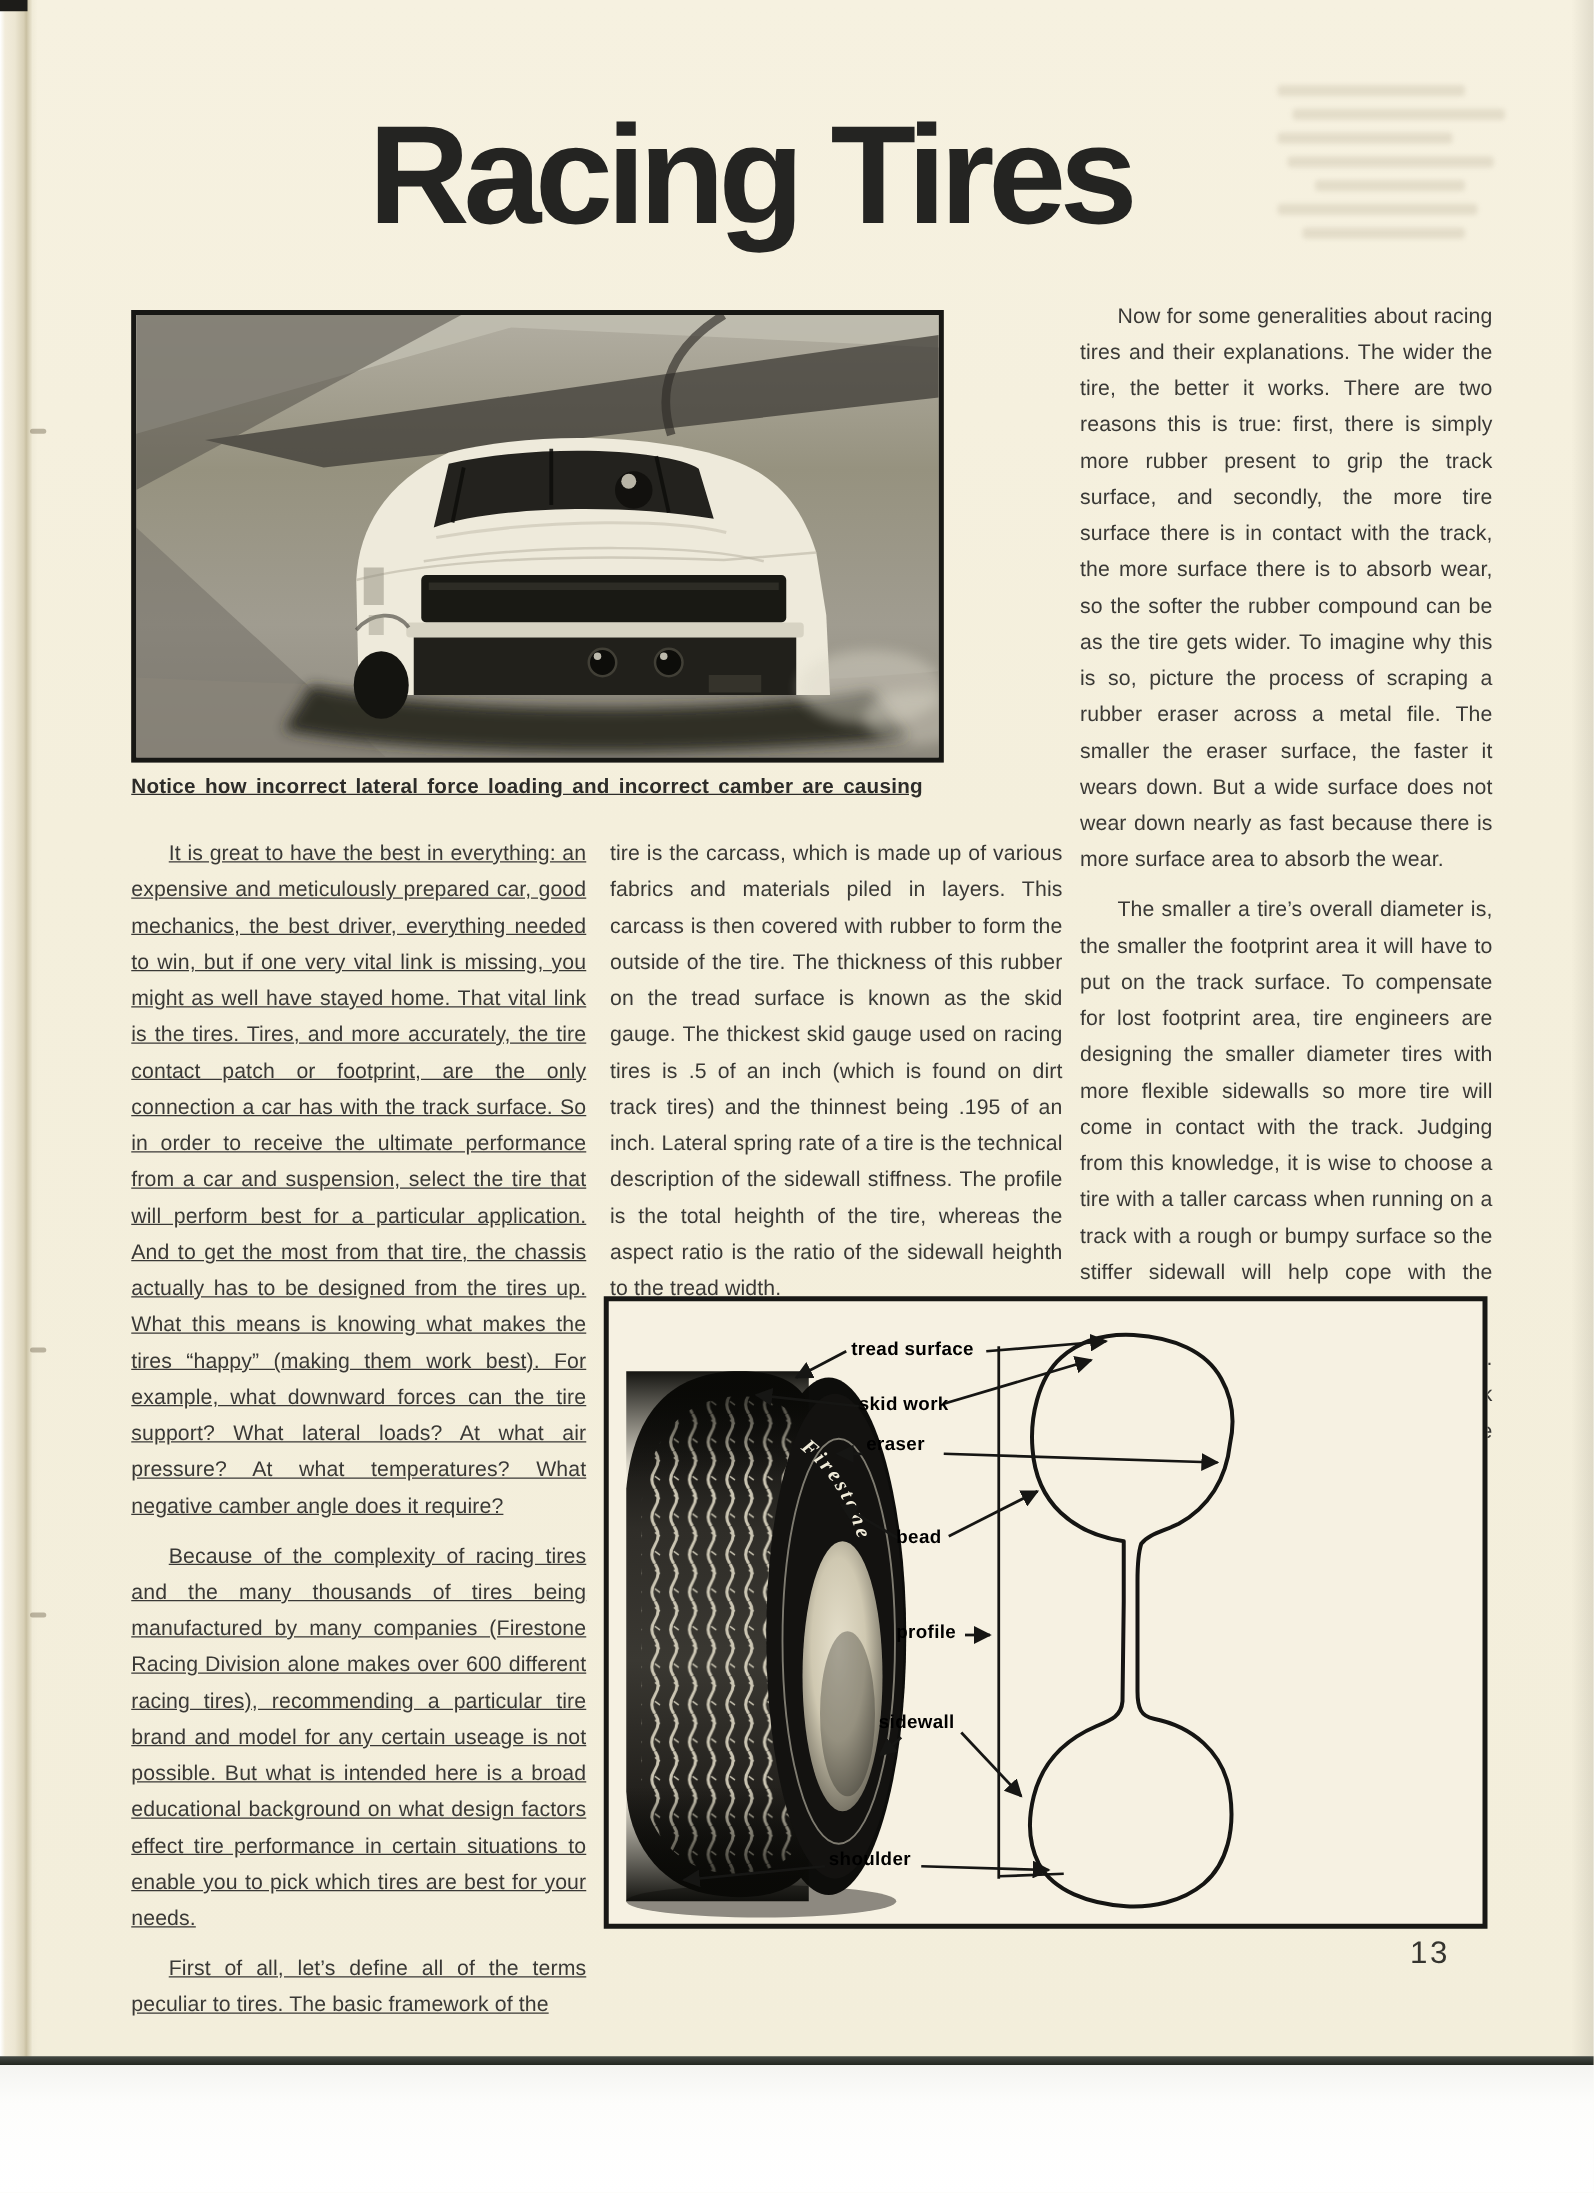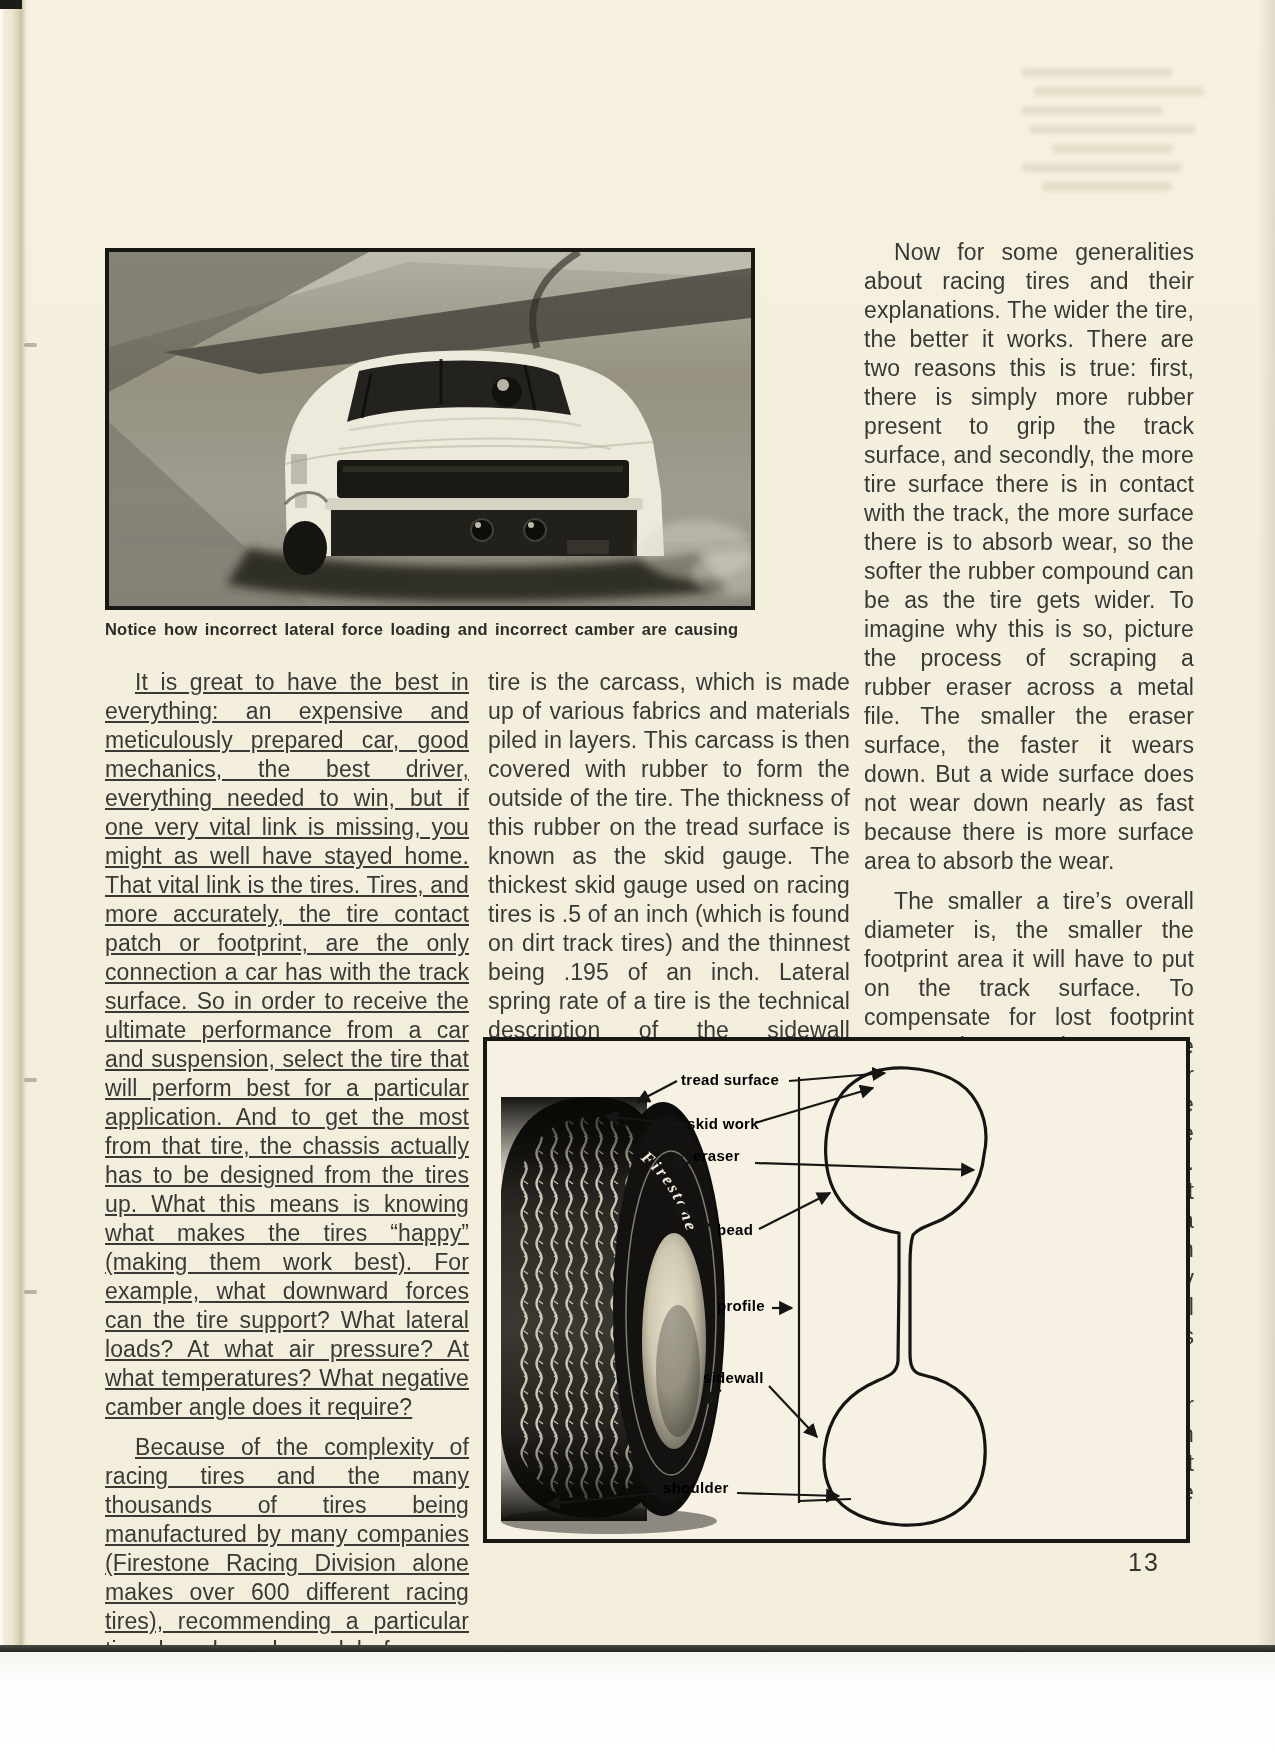--- a/index.html
+++ b/index.html
@@ -35,23 +35,23 @@
   }
   .photo-frame{
     position:absolute;left:105px;top:248px;width:642px;height:354px;
     border:4px solid #171714;background:#9a968b;
   }
   .caption{
     position:absolute;left:105px;top:618px;width:660px;
     font-size:16.5px;font-weight:700;color:#2d2c29;line-height:22px;
     letter-spacing:.2px;word-spacing:2.5px;
   }
-  .caption span{display:block;}
+  .caption span{display:block;text-decoration:underline;}
   .col{
-    position:absolute;font-size:23px;line-height:29px;color:#3a3936;
+    position:absolute;font-size:17px;line-height:29px;color:#3a3936;
     text-align:justify;letter-spacing:.1px;
   }
   .col p{margin:0 0 11px 0;text-indent:30px;}
   .col p.noindent{text-indent:0;}
   .col1{left:105px;top:668px;width:364px;text-decoration:underline;}
   .col2{left:488px;top:668px;width:362px;}
   .col3{left:864px;top:238px;width:330px;}
   .diagram{
     position:absolute;left:483px;top:1037px;width:699px;height:498px;
     border:4px solid #181815;background:#f6f1e2;
@@ -82,20 +82,21 @@
   <div class="ghost">
     <i style="width:150px"></i>
       <i style="width:170px;margin-left:12px"></i>
       <i style="width:140px"></i>
     <i style="width:165px;margin-left:8px"></i>
       <i style="width:120px;margin-left:30px"></i>
     <i style="width:160px"></i>
       <i style="width:130px;margin-left:20px"></i>
   </div>
 
+  <div class="title">Racing Tires</div>
 
   <div class="photo-frame">
     <svg width="642" height="354" viewBox="0 0 642 354">
       <defs>
         <linearGradient id="trackG" x1="0" y1="0" x2="0" y2="1">
           <stop offset="0" stop-color="#b2aea2"></stop>
           <stop offset="0.35" stop-color="#96927f"></stop>
           <stop offset="0.7" stop-color="#a09c90"></stop>
           <stop offset="1" stop-color="#8f8b80"></stop>
         </linearGradient>

